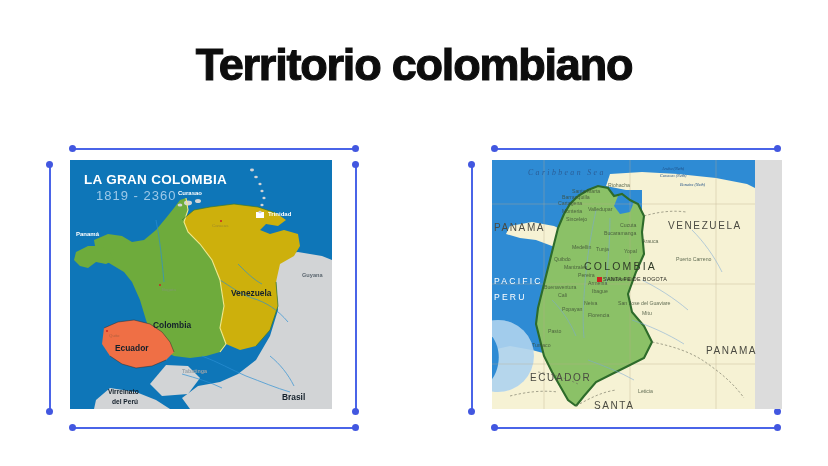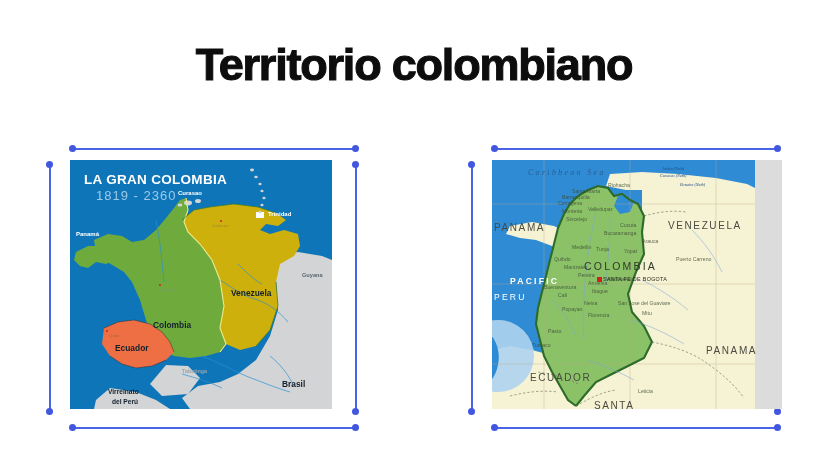--- a/index.html
+++ b/index.html
@@ -185,21 +185,21 @@
           <path d="M206,122 L208,146 L200,170 L186,186"></path>
         </g>
       </svg>
 
       <div class="gc-title">LA GRAN COLOMBIA</div>
       <div class="gc-sub">1819 - 2360</div>
 
       <div class="cname" style="left:83px;top:160px;">Colombia</div>
       <div class="cname" style="left:161px;top:128px;">Venezuela</div>
       <div class="cname" style="left:45px;top:183px;">Ecuador</div>
-      <div class="cname" style="left:212px;top:219px;">Brasil</div>
+      <div class="cname" style="left:212px;top:232px;">Brasil</div>
 
       <div class="cname wh" style="left:6px;top:71px;">Panamá</div>
       <div class="cname wh" style="left:108px;top:30px;">Curasao</div>
       <div class="cname wh" style="left:198px;top:51px;">Trinidad</div>
 
       <div class="cname gy" style="left:232px;top:112px;">Guyana</div>
       <div class="cname" style="left:38px;top:228px;font-size:6.6px;">Virreinato</div>
       <div class="cname" style="left:42px;top:238px;font-size:6.6px;">del Perú</div>
       <div class="cname" style="left:112px;top:208px;font-size:5.4px;color:#9aa2a8;">Tabatinga</div>
 
@@ -272,21 +272,21 @@
           <path d="M140,160 C158,166 176,174 192,184"></path>
           <path d="M200,70 C212,82 222,96 230,112"></path>
           <path d="M96,200 C112,206 128,212 142,220"></path>
           <path d="M60,140 C70,150 78,162 84,176"></path>
         </g>
 
         <rect x="105" y="117" width="5" height="5" fill="#cf2020"></rect>
       </svg>
 
       <div class="rname r-sea" style="left:36px;top:8px;">Caribbean  Sea</div>
-      <div class="rname r-ocean" style="left:18px;top:116px;font-weight:bold;">PACIFIC</div>
+      <div class="rname r-ocean" style="left:2px;top:116px;">PACIFIC</div>
       <div class="rname r-ocean" style="left:2px;top:132px;">PERU</div>
 
       <div class="rname r-col" style="left:92px;top:100px;">COLOMBIA</div>
       <div class="rname r-ctry" style="left:176px;top:60px;">VENEZUELA</div>
       <div class="rname r-ctry" style="left:214px;top:185px;">PANAMA</div>
       <div class="rname r-ctry" style="left:38px;top:212px;">ECUADOR</div>
       <div class="rname r-ctry" style="left:102px;top:240px;">SANTA</div>
       <div class="rname r-ctry" style="left:2px;top:62px;">PANAMA</div>
 
       <div class="rname r-city cap" style="left:111px;top:116px;">SANTA FE DE BOGOTA</div>

